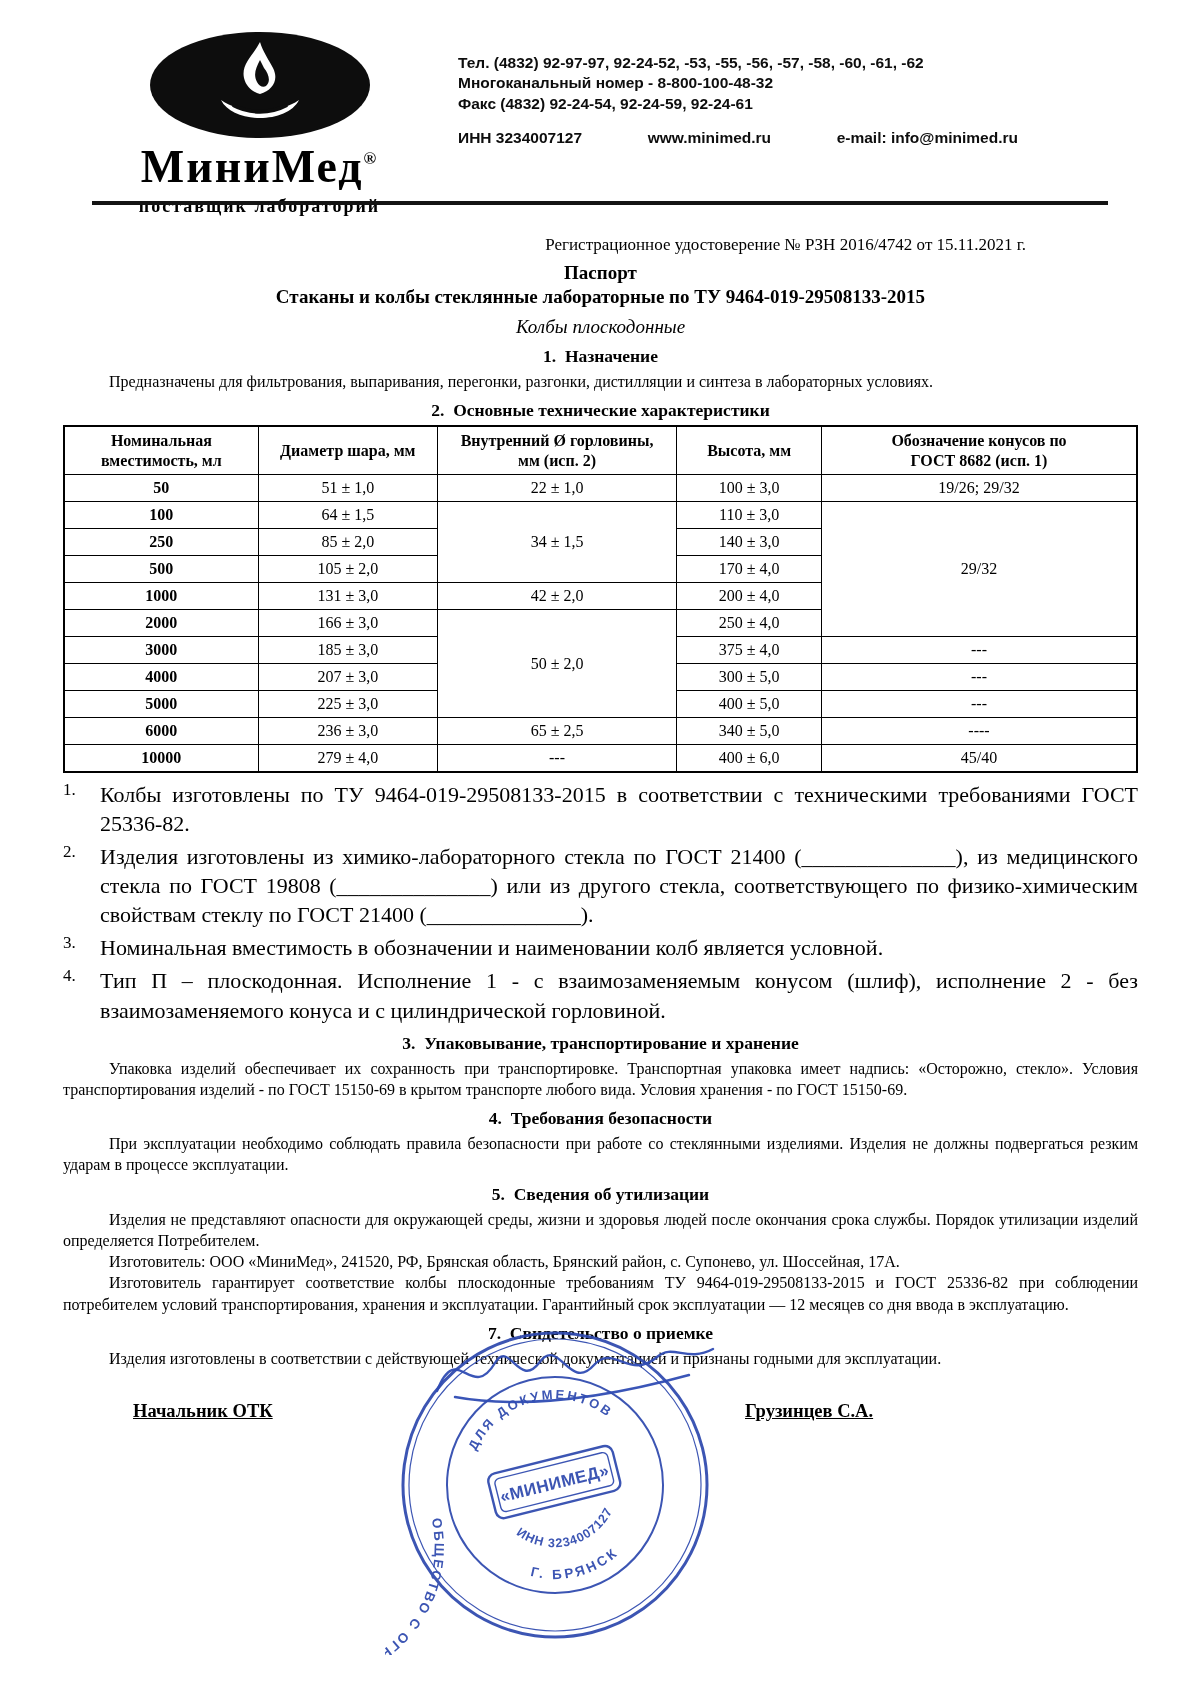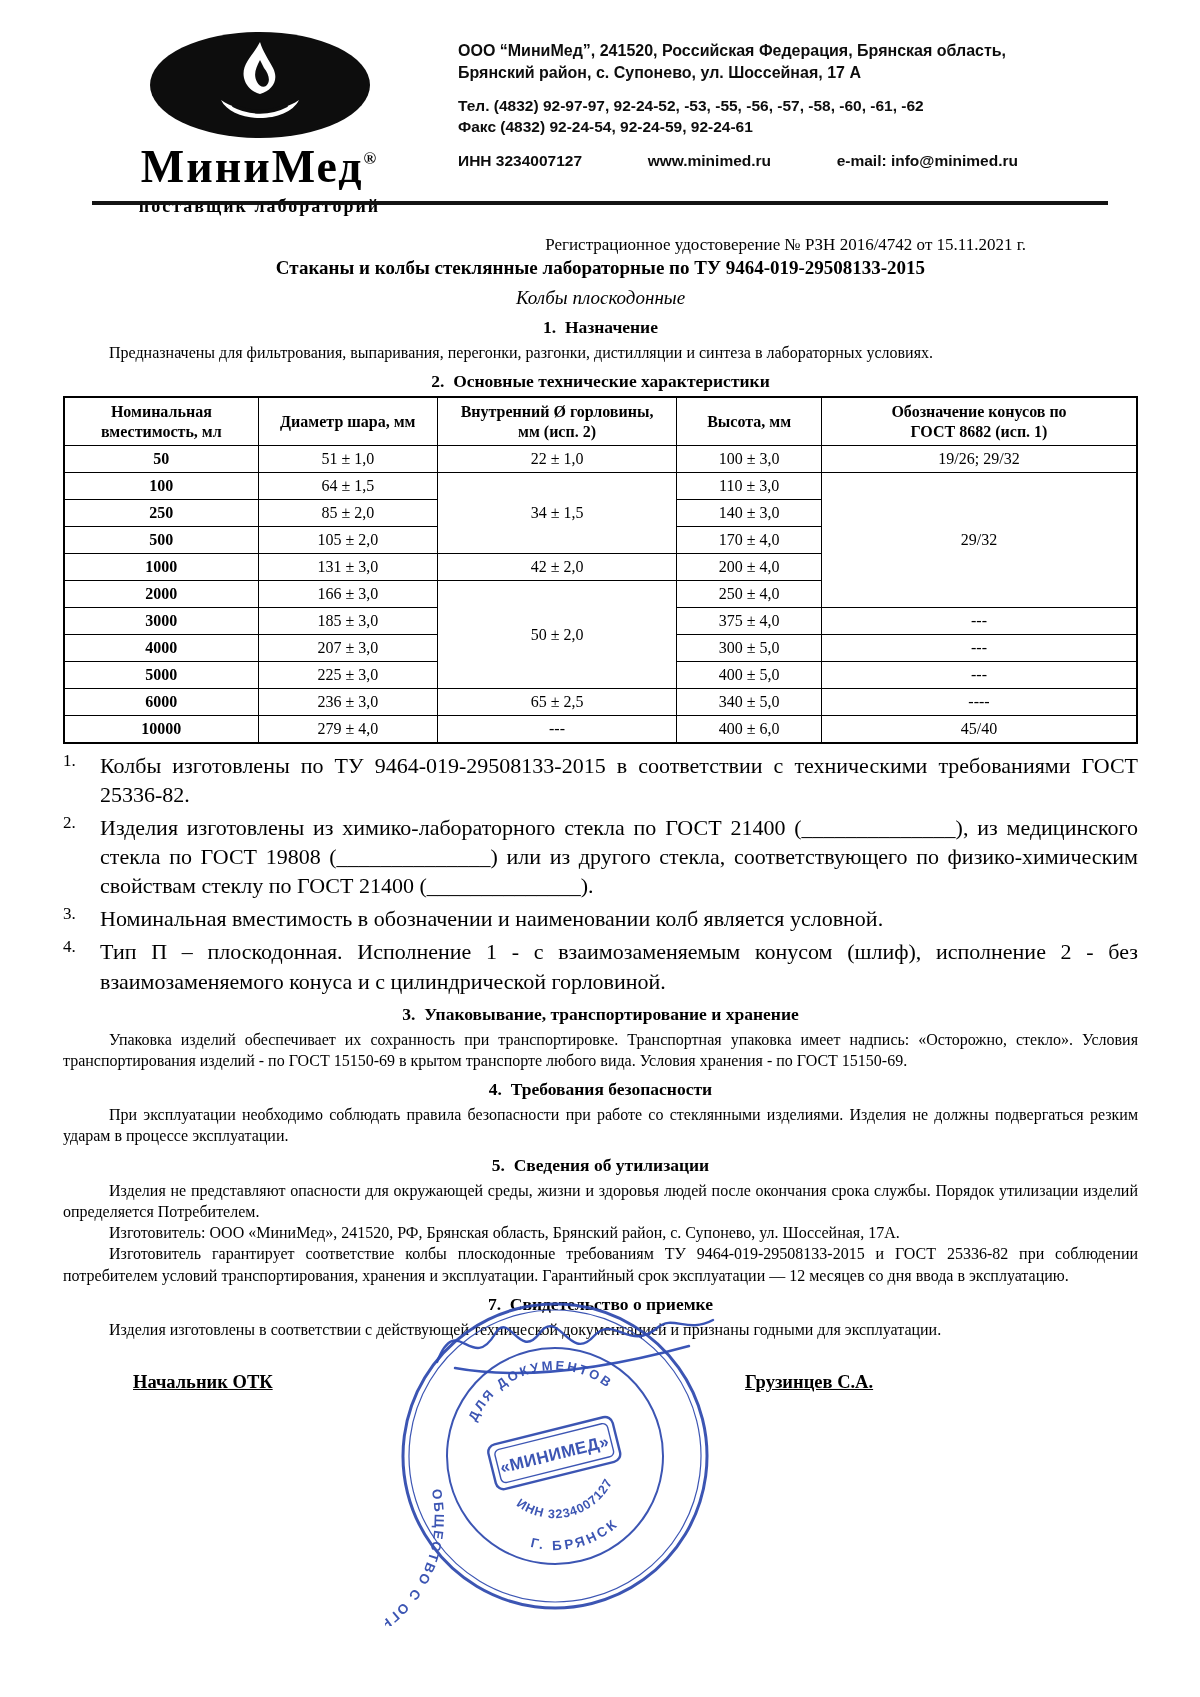--- a/index.html
+++ b/index.html
@@ -67,42 +67,40 @@
         <path d="M115 12 C108 26 96 34 99 48 C101 57 108 62 115 64 C128 60 134 50 128 38 C124 30 118 22 115 12 Z" fill="#ffffff"></path>
         <path d="M115 30 C111 38 108 44 112 52 C114 56 118 58 121 56 C126 52 124 44 119 38 Z" fill="#0d0d0d"></path>
         <path d="M76 70 C95 84 135 84 154 70 C142 94 88 94 76 70 Z" fill="#ffffff"></path>
         <path d="M88 75 C105 84 125 84 142 75" stroke="#0d0d0d" stroke-width="4" fill="none"></path>
       </svg>
       <div class="brand"><span>МиниМед</span><sup>®</sup></div>
       <div class="tagline">поставщик лабораторий</div>
     </div>
 
     <div class="company">
-      <div class="addr">
-        <div>ООО “МиниМед”, 241520, Российская Федерация, Брянская область,</div>
-        <div>Брянский район, с. Супонево, ул. Шоссейная, 17 А</div>
-      </div>
       <div class="phones">
         <div>Тел. (4832) 92-97-97, 92-24-52, -53, -55, -56, -57, -58, -60, -61, -62</div>
+        <div>Многоканальный номер - 8-800-100-48-32</div>
         <div>Факс (4832) 92-24-54, 92-24-59, 92-24-61</div>
       </div>
       <div class="inn-row">
         <span>ИНН 3234007127</span>
         <span>www.minimed.ru</span>
         <span>e-mail: info@minimed.ru</span>
       </div>
     </div>
 
     <div class="rule"></div>
   </div>
 
   <div class="content">
 
     <div class="registration">Регистрационное удостоверение № РЗН 2016/4742 от 15.11.2021 г.</div>
 
+    <div class="title">Паспорт</div>
     <div class="subtitle">Стаканы и колбы стеклянные лабораторные по ТУ 9464-019-29508133-2015</div>
     <div class="product">Колбы плоскодонные</div>
 
     <div class="sec-h">1.&nbsp;&nbsp;Назначение</div>
     <p class="para">Предназначены для фильтрования, выпаривания, перегонки, разгонки, дистилляции и синтеза в лабораторных условиях.</p>
 
     <div class="sec-h">2.&nbsp;&nbsp;Основные технические характеристики</div>
 
     <table class="spec">
       <colgroup>

